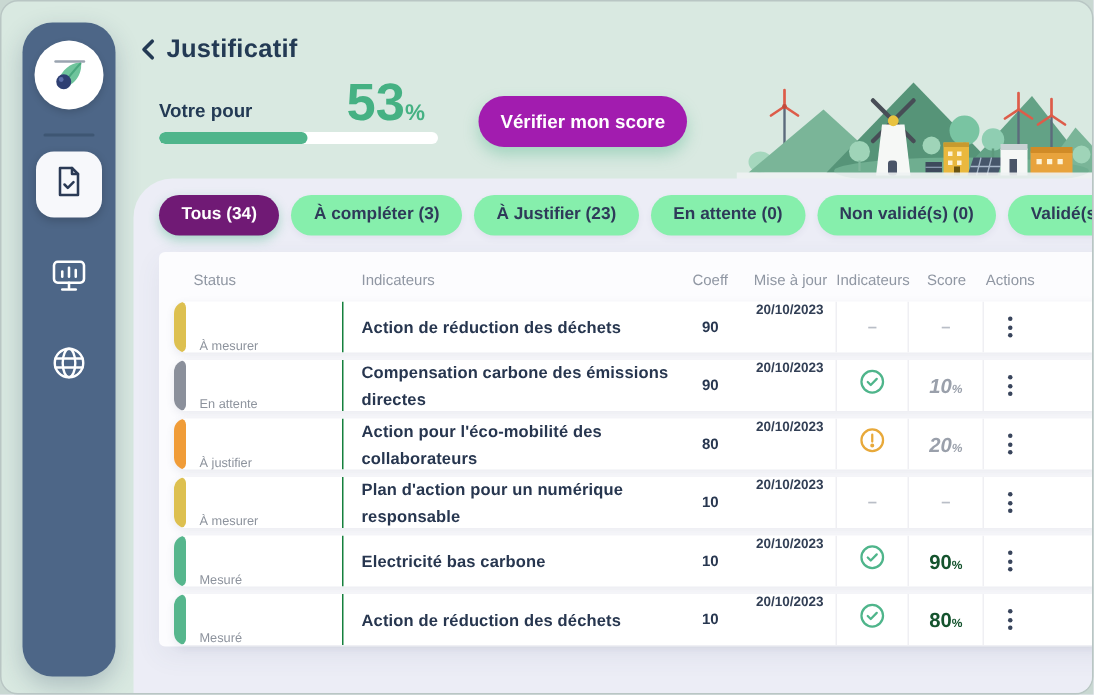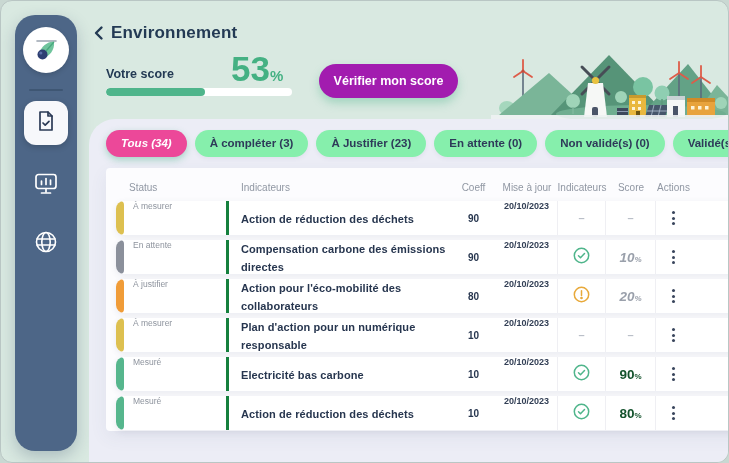--- a/index.html
+++ b/index.html
@@ -24,40 +24,40 @@
   .score-big .unit { font-size:15px; font-weight:700; }
   .verify-btn { position:absolute; left:318px; top:63px; width:139px; height:34px; background:#a21caf; border:none; border-radius:17px; color:#ffffff; font-family:inherit; font-size:12.5px; font-weight:700; cursor:pointer; box-shadow:0 5px 10px rgba(79,181,139,.4); }
   .illustration { position:absolute; right:0; top:50px; width:237px; height:72px; }
 
   
   .panel { position:absolute; left:88px; top:118px; right:0; bottom:0; background:#ecedf6; border-top-left-radius:26px; }
 
   
   .tabs { position:absolute; left:105px; top:129px; display:flex; gap:8px; }
   .tab { height:27px; line-height:27px; padding:0 15px; background:#86efac; border-radius:14px; font-size:11.5px; font-weight:600; color:#2e3a59; cursor:pointer; box-shadow:0 2px 4px rgba(80,90,130,.07); white-space:nowrap; }
-  .tab.active { background:#ec4899; color:#ffffff; box-shadow:0 3px 7px rgba(79,181,139,.45);font-style:italic; }
+  .tab.active { background:#701a75; color:#ffffff; box-shadow:0 3px 7px rgba(79,181,139,.45); }
 
   
   .card { position:absolute; left:105px; top:167px; width:640px; height:263px; background:#fcfcfe; border-radius:4px; box-shadow:0 6px 18px rgba(70,80,120,.07); }
   .thead { display:flex; height:33px; align-items:center; padding:6px 10px 0 10px; }
   .rows { padding:0 10px; }
   .row { position:relative; display:flex; align-items:center; height:34px; margin-bottom:5px; background:#ffffff; border-radius:8px; box-shadow:0 2px 6px rgba(70,80,120,.10); overflow:hidden; }
   .accent { position:absolute; left:0; top:0; bottom:0; width:8px; border-radius:6px; }
 
   .c-status   { width:113px; padding-left:17px; }
   .c-ind      { width:222px; padding-left:12px; }
   .c-coeff    { width:45px; text-align:center; }
   .c-date     { width:62px; text-align:center; }
   .c-justif   { width:48px; display:flex; align-items:center; justify-content:center; }
   .c-score    { width:50px; text-align:center; }
   .c-actions  { width:35px; display:flex; align-items:center; justify-content:center; }
 
   .th { font-size:10px; color:#9097a3; font-weight:500; }
   .thead .c-status { padding-left:13px; }
-  .row .c-status { border-right:3px solid #15803d; height:100%; display:flex; align-items:flex-start; }
+  .row .c-status { border-right:1px solid #15803d; height:100%; display:flex; align-items:flex-end; }
   .row .c-date, .row .c-justif, .row .c-score { border-right:1px solid #efeff3; height:100%; }
   .row .c-date { display:flex; align-items:flex-start; justify-content:center; }
   .row .c-score { display:flex; align-items:center; justify-content:center; }
 
   .status-text { font-size:8.5px; color:#8d939d; }
   .ind-text { font-size:11px; font-weight:700; color:#27364f; letter-spacing:.1px; }
   .coeff-text { font-size:10px; font-weight:600; color:#27364f; }
   .date-text { font-size:9px; font-weight:600; color:#323f55; }
   .dash { color:#b9bec7; font-size:11px; font-weight:600; }
   .score-val { font-size:13.5px; font-weight:800; }
@@ -117,23 +117,23 @@
     </div>
   </div>
 
   <div class="back-btn">
     <span>
       <svg width="16" height="16" viewBox="0 0 16 16" fill="none" stroke="#233a54" stroke-width="2.4" stroke-linecap="round" stroke-linejoin="round">
         <polyline points="10.5,2.5 5,8 10.5,13.5"></polyline>
       </svg>
     </span>
   </div>
-  <div class="page-title">Environnement</div>
-
-  <div class="score-label">Votre score</div>
+  <div class="page-title">Justificatif</div>
+
+  <div class="score-label">Votre pour</div>
   <div class="progress-track">
     <div class="progress-fill" style="width: 53%;"></div>
   </div>
   <div class="score-big"><span>53</span><span class="unit">%</span></div>
   <button class="verify-btn">Vérifier mon score</button>
 
   <svg class="illustration" viewBox="0 0 237 72">
 
     <line x1="32" y1="20" x2="32" y2="62" stroke="#5c6b7c" stroke-width="1.6"></line>
     <g stroke="#dd5c49" stroke-width="1.8" stroke-linecap="round">

